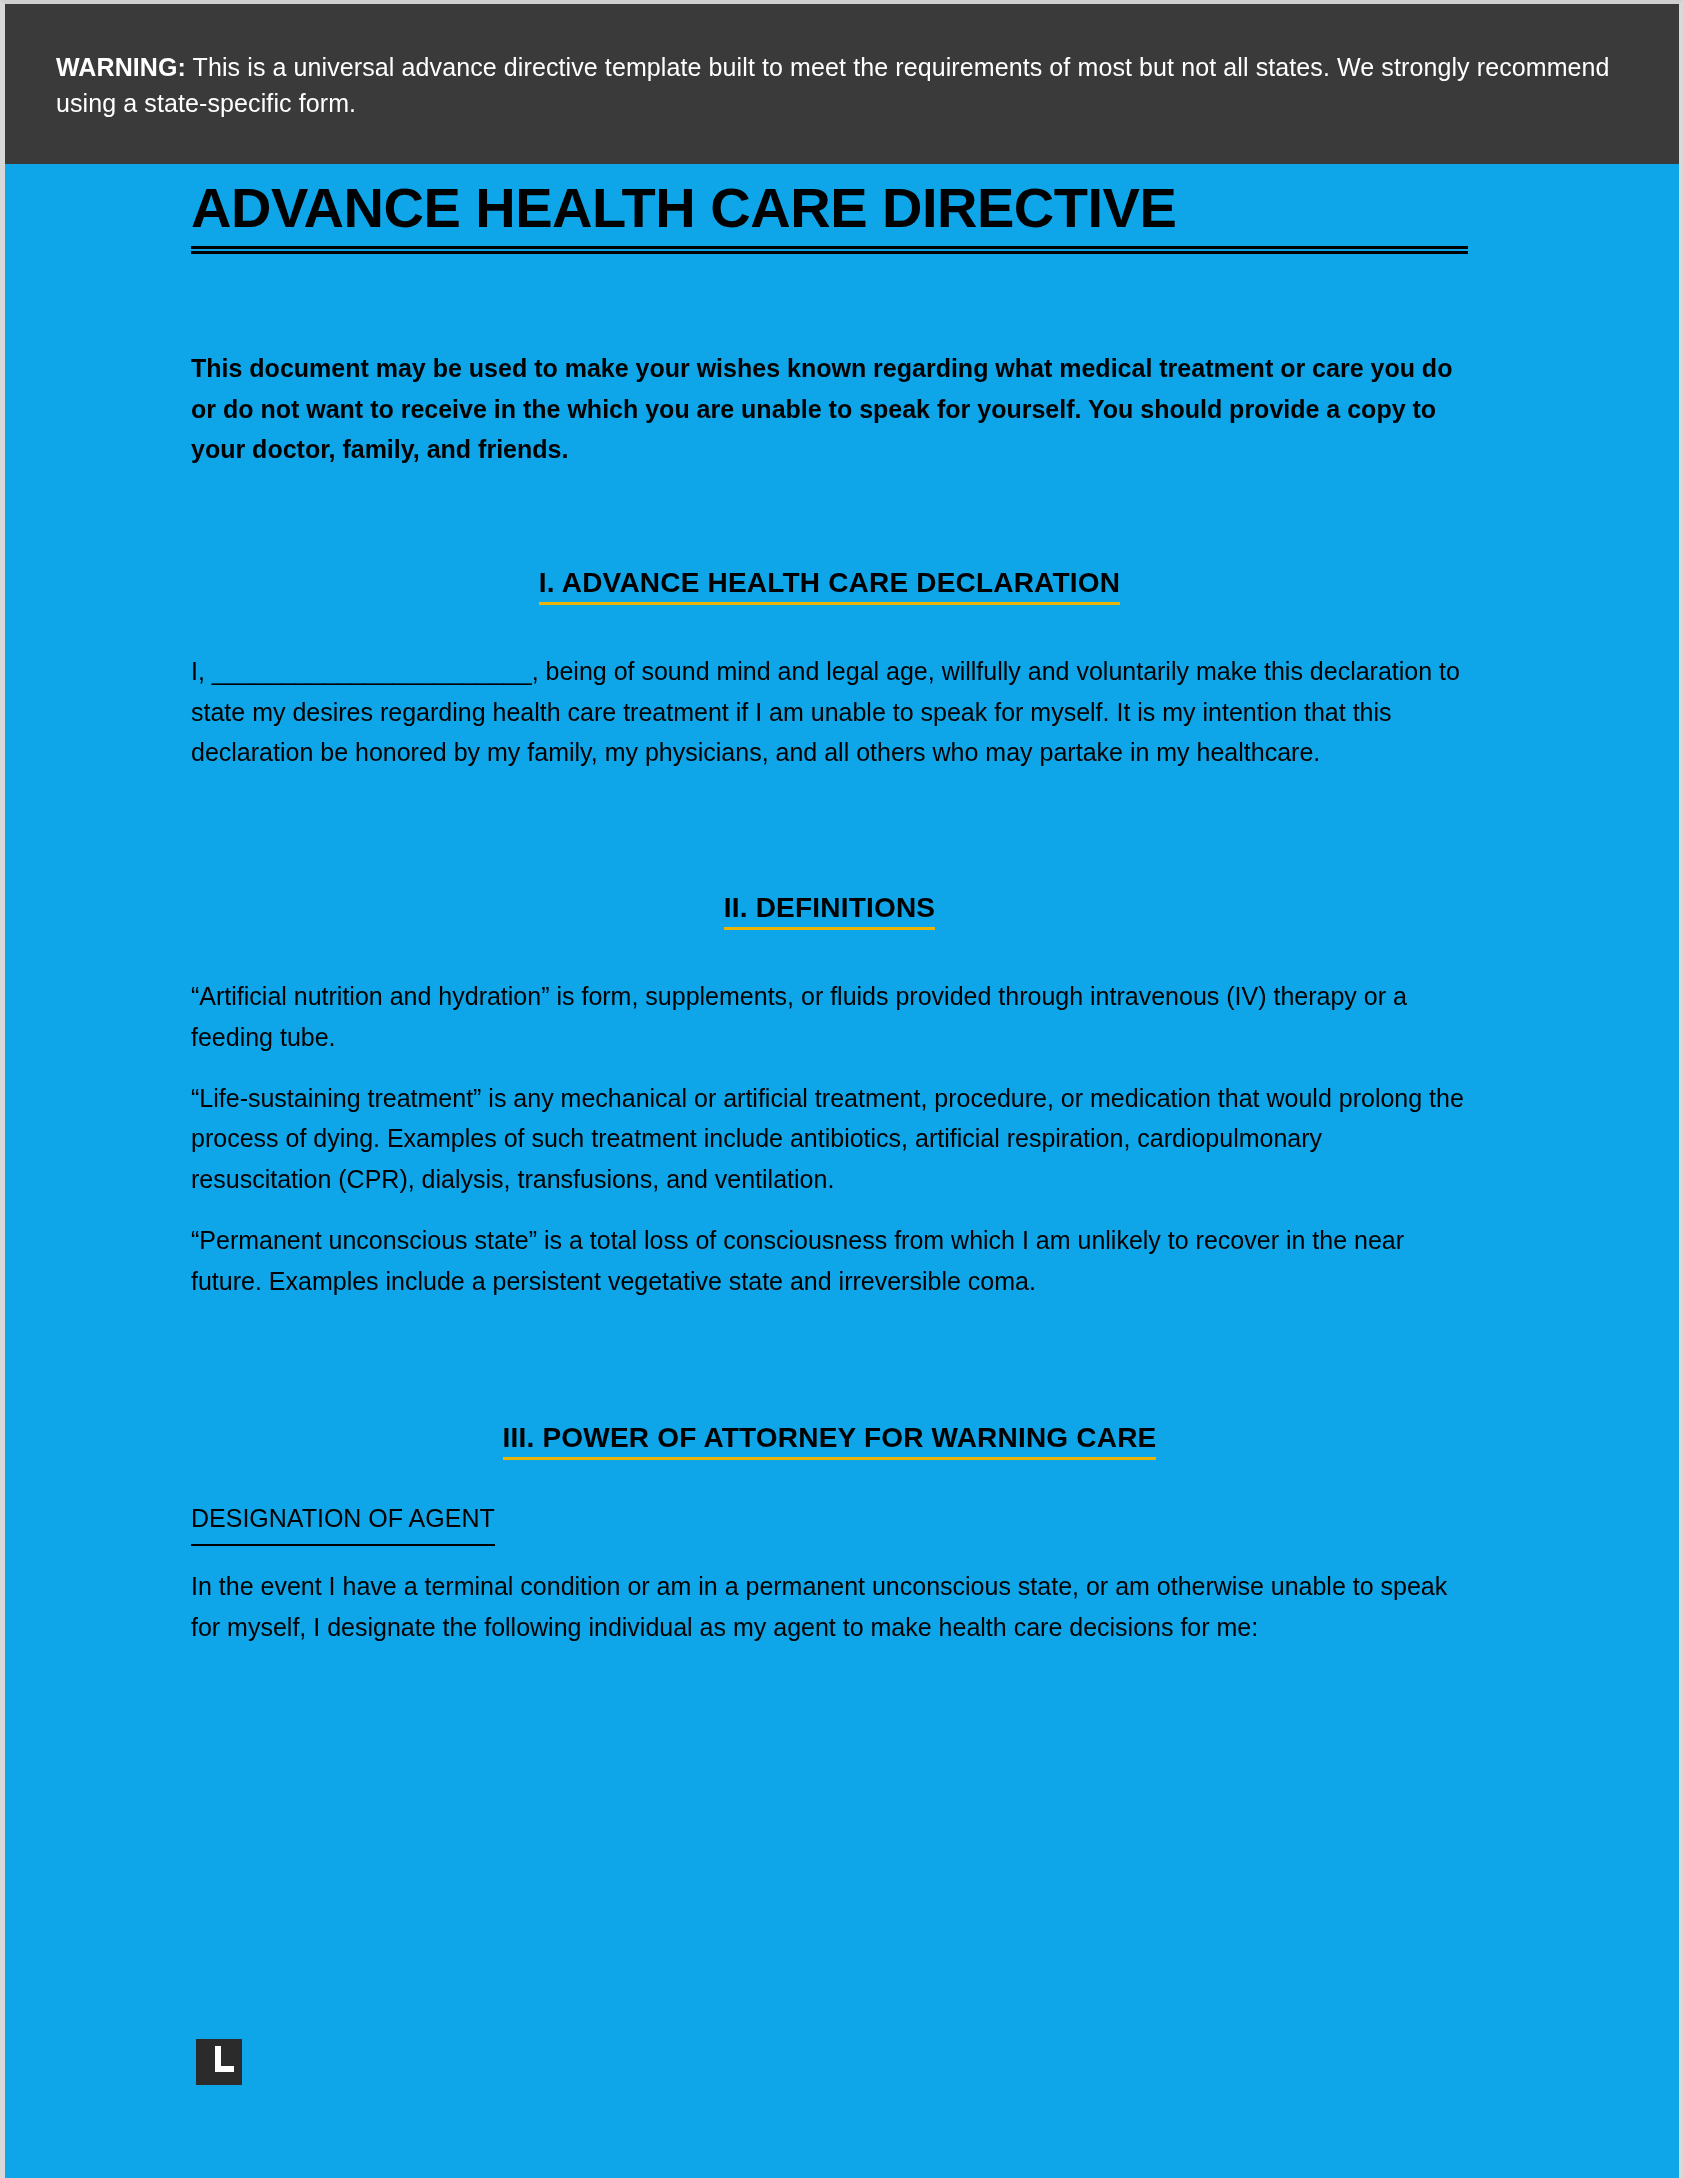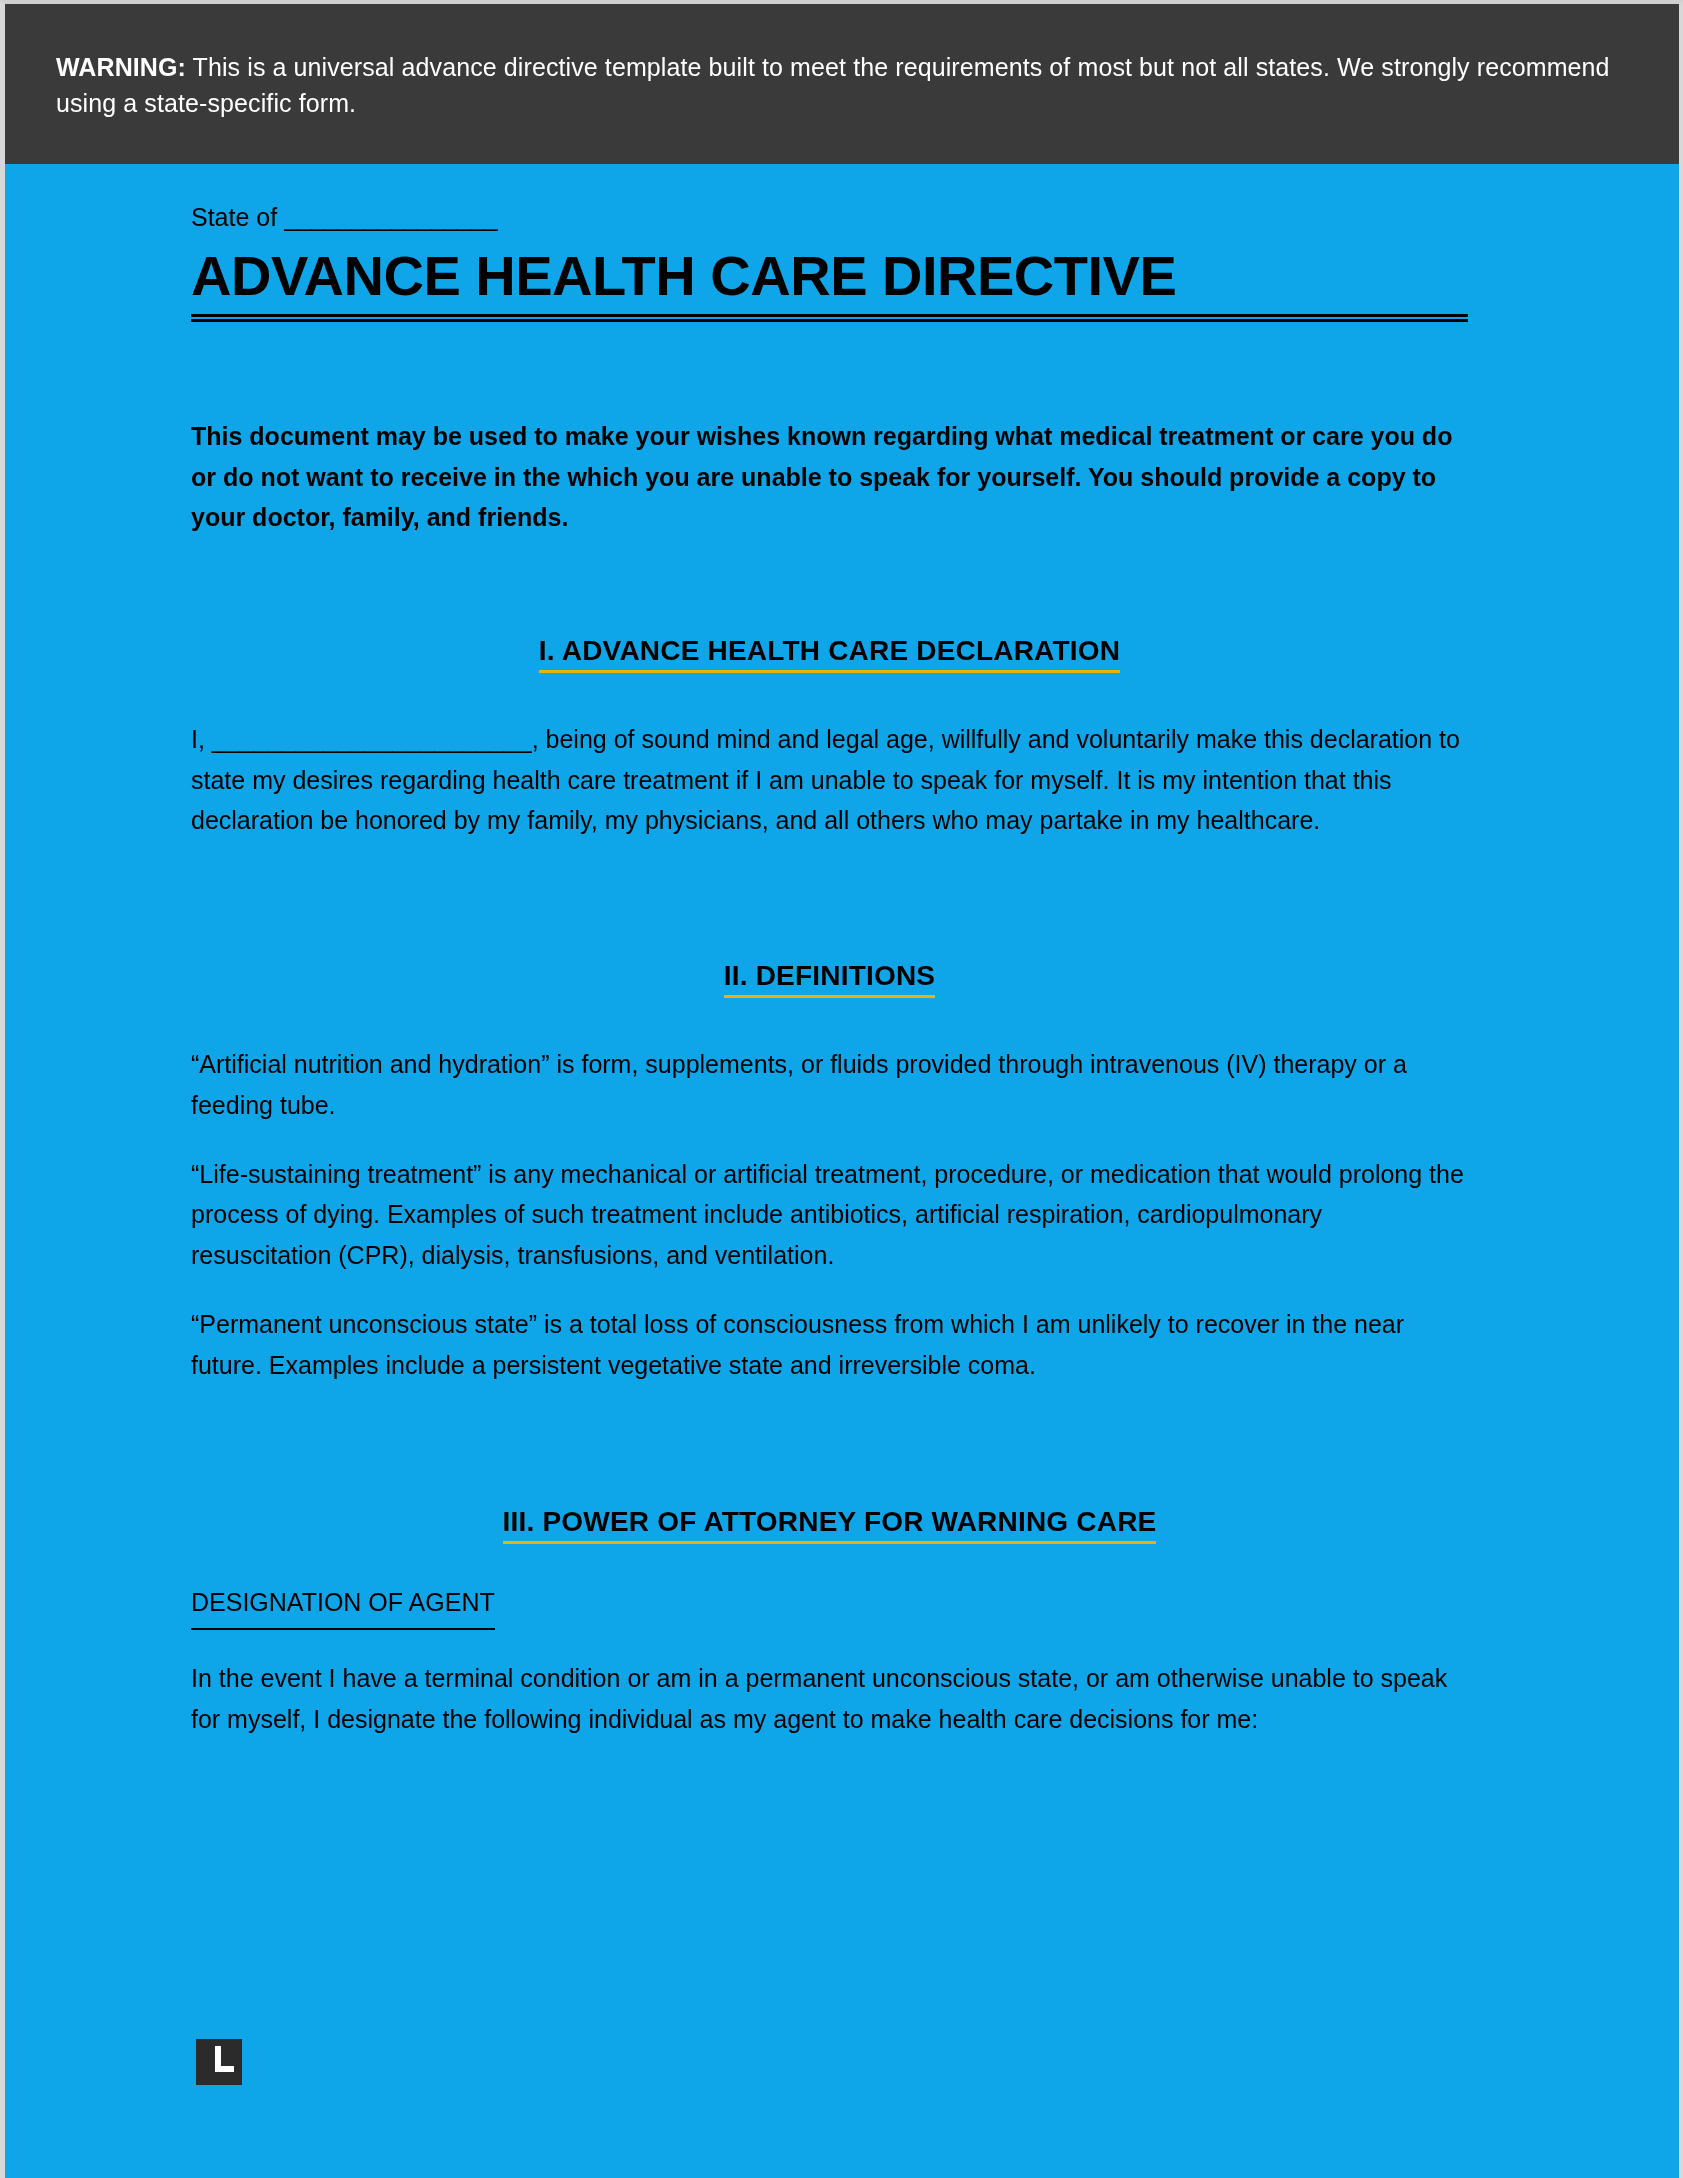--- a/index.html
+++ b/index.html
@@ -103,21 +103,21 @@
     display: inline-block;
   }
   .heading-i   { margin-top: 97px; }
   .heading-ii  { margin-top: 119px; }
   .heading-iii { margin-top: 121px; }
 
   .para {
     font-size: 25px;
     line-height: 1.63;
     color: #000000;
-    margin-top: 28px;
+    margin-top: 20px;
   }
   .para-first-i  { margin-top: 46px; }
   .para-first-ii { margin-top: 46px; }
 
   .sub-heading {
     margin-top: 44px;
     font-size: 25px;
     color: #000000;
   }
   .sub-heading span {
@@ -160,21 +160,20 @@
 
   <div class="warning-banner">
     <div class="warning-text">
       <span class="warning-label">WARNING:</span><span> This is a universal advance directive template built to meet the requirements of most but not all states. We strongly recommend using a state-specific form.</span>
     </div>
   </div>
 
   <div class="doc-body">
     <div class="content">
 
-      <div class="state-line"><span>State of</span> <span class="blank-short">________________</span></div>
 
       <div class="doc-title">ADVANCE HEALTH CARE DIRECTIVE</div>
       <div class="title-rule"></div>
 
       <div class="intro">This document may be used to make your wishes known regarding what medical treatment or care you do or do not want to receive in the which you are unable to speak for yourself. You should provide a copy to your doctor, family, and friends.</div>
 
       <div class="section-heading heading-i"><span>I. ADVANCE HEALTH CARE DECLARATION</span></div>
       <div class="para para-first-i">I, _______________________, being of sound mind and legal age, willfully and voluntarily make this declaration to state my desires regarding health care treatment if I am unable to speak for myself. It is my intention that this declaration be honored by my family, my physicians, and all others who may partake in my healthcare.</div>
 
       <div class="section-heading heading-ii"><span>II. DEFINITIONS</span></div>

